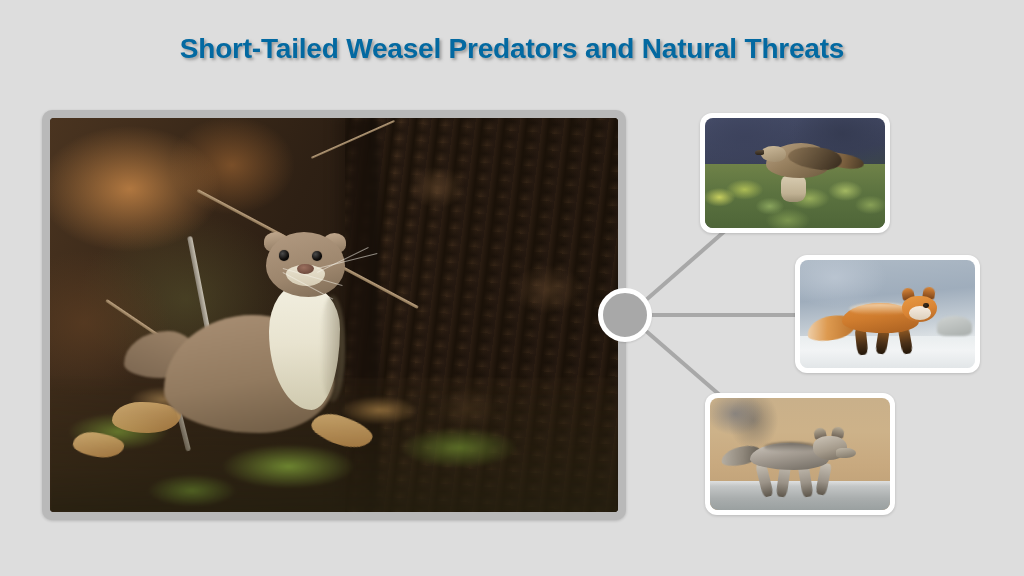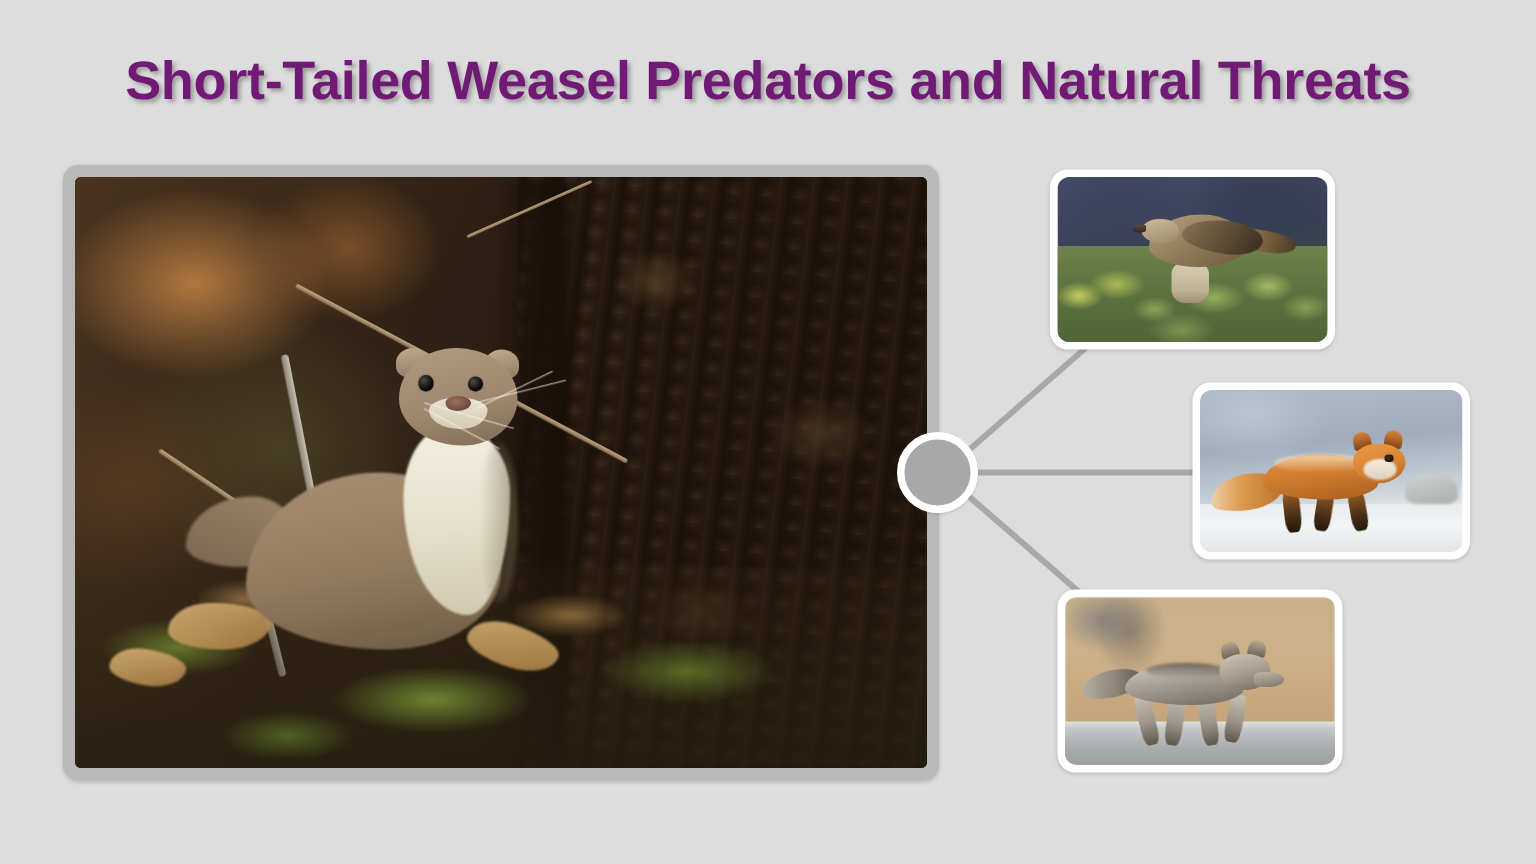--- a/index.html
+++ b/index.html
@@ -16,23 +16,23 @@
     position: relative;
   }
 
   
   #page-title {
     position: absolute;
     left: 0;
     top: 33px;
     width: 1024px;
     text-align: center;
-    font-size: 36px;
+    font-size: 28px;
     font-weight: bold;
-    color: #701a75;
+    color: #0369a1;
     letter-spacing: -0.2px;
     text-shadow: 2px 2px 3px rgba(120,120,120,0.65);
     white-space: nowrap;
   }
 
   
   #connector-layer {
     position: absolute;
     left: 0;
     top: 0;

